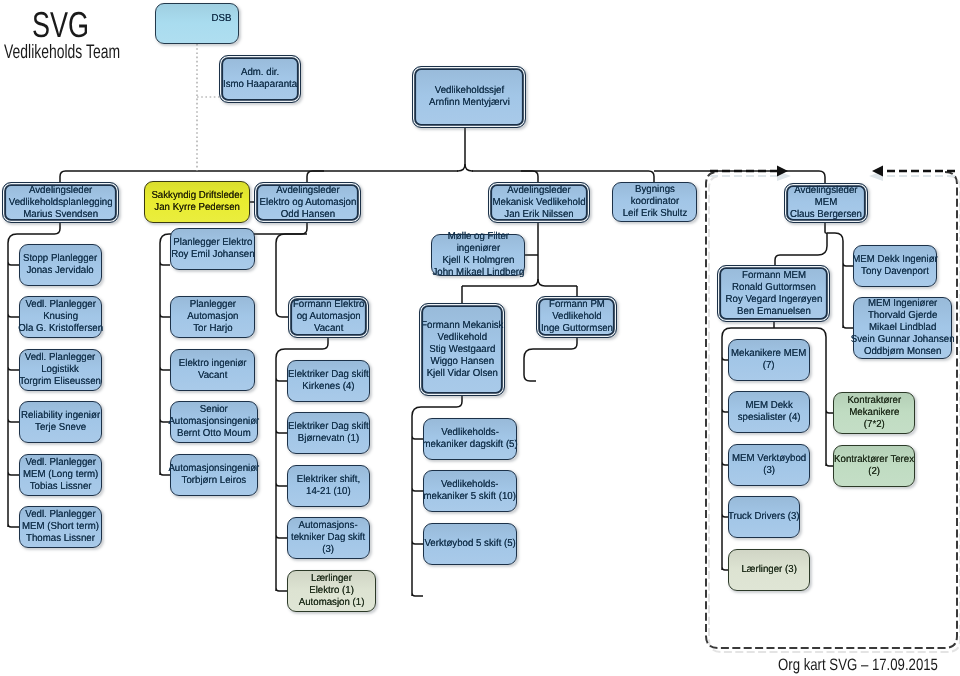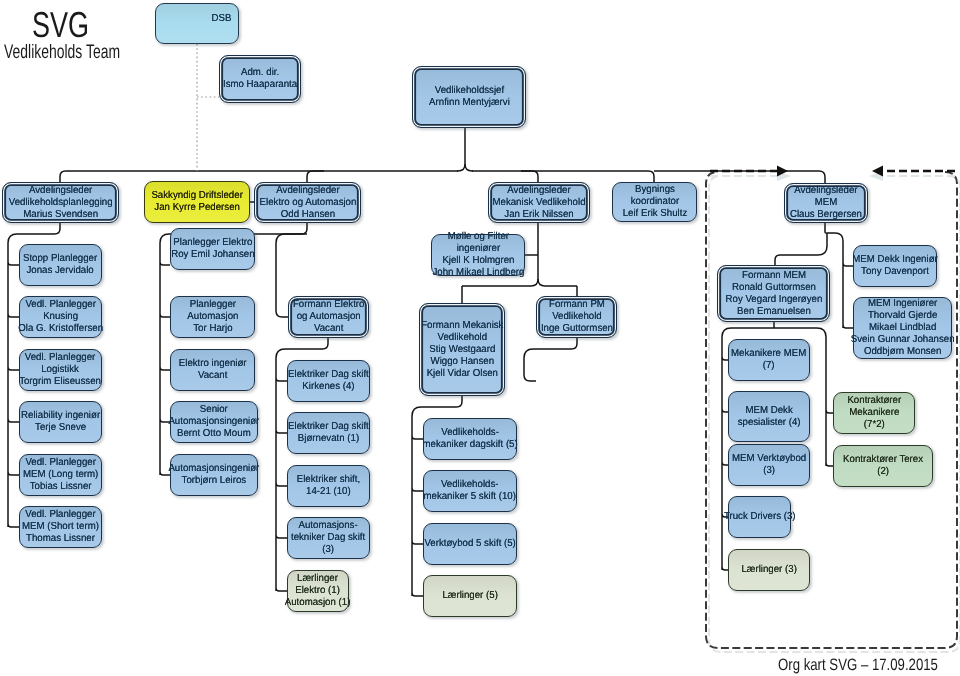--- a/index.html
+++ b/index.html
@@ -124,60 +124,59 @@
 Vacant</span></div>
       <div class="node sgl" style="left: 287px; top: 360px; width: 83px; height: 42px; background: linear-gradient(rgb(152, 186, 217) 0%, rgb(162, 198, 231) 48%, rgb(169, 202, 233) 100%); border: 1.7px solid rgb(28, 49, 72); font-size: 10.2px; color: rgb(22, 52, 78);"><span>Elektriker Dag skift
 Kirkenes (4)</span></div>
       <div class="node sgl" style="left: 287px; top: 412px; width: 83px; height: 42px; background: linear-gradient(rgb(152, 186, 217) 0%, rgb(162, 198, 231) 48%, rgb(169, 202, 233) 100%); border: 1.7px solid rgb(28, 49, 72); font-size: 10.2px; color: rgb(22, 52, 78);"><span>Elektriker Dag skift
 Bjørnevatn (1)</span></div>
       <div class="node sgl" style="left: 287px; top: 465px; width: 83px; height: 42px; background: linear-gradient(rgb(152, 186, 217) 0%, rgb(162, 198, 231) 48%, rgb(169, 202, 233) 100%); border: 1.7px solid rgb(28, 49, 72); font-size: 10.2px; color: rgb(22, 52, 78);"><span>Elektriker shift,
 14-21 (10)</span></div>
       <div class="node sgl" style="left: 287px; top: 517px; width: 83px; height: 42px; background: linear-gradient(rgb(152, 186, 217) 0%, rgb(162, 198, 231) 48%, rgb(169, 202, 233) 100%); border: 1.7px solid rgb(28, 49, 72); font-size: 10.2px; color: rgb(22, 52, 78);"><span>Automasjons-
 tekniker Dag skift
 (3)</span></div>
-      <div class="node sgl" style="left: 287px; top: 570px; width: 62px; height: 42px; background: linear-gradient(rgb(208, 213, 197) 0%, rgb(221, 227, 210) 48%, rgb(223, 229, 213) 100%); border: 1.7px solid rgb(44, 58, 40); font-size: 10.2px; color: rgb(34, 48, 30);"><span>Lærlinger
+      <div class="node sgl" style="left: 287px; top: 570px; width: 89px; height: 42px; background: linear-gradient(rgb(208, 213, 197) 0%, rgb(221, 227, 210) 48%, rgb(223, 229, 213) 100%); border: 1.7px solid rgb(44, 58, 40); font-size: 10.2px; color: rgb(34, 48, 30);"><span>Lærlinger
 Elektro (1)
 Automasjon (1)</span></div>
       <div class="node sgl" style="left: 431px; top: 234px; width: 94px; height: 42px; background: linear-gradient(rgb(152, 186, 217) 0%, rgb(162, 198, 231) 48%, rgb(169, 202, 233) 100%); border: 1.7px solid rgb(28, 49, 72); font-size: 10.2px; color: rgb(22, 52, 78);"><span>Mølle og Filter
 ingeniører
 Kjell K Holmgren
 John Mikael Lindberg</span></div>
       <div class="node dbl" style="left: 419px; top: 303px; width: 86px; height: 93px; background: linear-gradient(rgb(152, 186, 217) 0%, rgb(162, 198, 231) 48%, rgb(169, 202, 233) 100%); border: 1.7px solid rgb(28, 49, 72); font-size: 10.2px; color: rgb(22, 52, 78);"><span>Formann Mekanisk
 Vedlikehold
 Stig Westgaard
 Wiggo Hansen
 Kjell Vidar Olsen</span></div>
       <div class="node sgl" style="left: 423px; top: 418px; width: 94px; height: 42px; background: linear-gradient(rgb(152, 186, 217) 0%, rgb(162, 198, 231) 48%, rgb(169, 202, 233) 100%); border: 1.7px solid rgb(28, 49, 72); font-size: 10.2px; color: rgb(22, 52, 78);"><span>Vedlikeholds-
 mekaniker dagskift (5)</span></div>
       <div class="node sgl" style="left: 423px; top: 470px; width: 94px; height: 42px; background: linear-gradient(rgb(152, 186, 217) 0%, rgb(162, 198, 231) 48%, rgb(169, 202, 233) 100%); border: 1.7px solid rgb(28, 49, 72); font-size: 10.2px; color: rgb(22, 52, 78);"><span>Vedlikeholds-
 mekaniker 5 skift (10)</span></div>
       <div class="node sgl" style="left: 423px; top: 523px; width: 94px; height: 42px; background: linear-gradient(rgb(152, 186, 217) 0%, rgb(162, 198, 231) 48%, rgb(169, 202, 233) 100%); border: 1.7px solid rgb(28, 49, 72); font-size: 10.2px; color: rgb(22, 52, 78);"><span>Verktøybod 5 skift (5)</span></div>
-      <div class="node sgl" style="left: 423px; top: 575px; width: 94px; height: 42px; background: linear-gradient(rgb(208, 213, 197) 0%, rgb(221, 227, 210) 48%, rgb(223, 229, 213) 100%); border: 1.7px solid rgb(44, 58, 40); font-size: 10.2px; color: rgb(34, 48, 30);"><span>Lærlinger (5)</span></div>
       <div class="node dbl" style="left: 536px; top: 296px; width: 81px; height: 42px; background: linear-gradient(rgb(152, 186, 217) 0%, rgb(162, 198, 231) 48%, rgb(169, 202, 233) 100%); border: 1.7px solid rgb(28, 49, 72); font-size: 10.2px; color: rgb(22, 52, 78);"><span>Formann PM
 Vedlikehold
 Inge Guttormsen</span></div>
       <div class="node dbl" style="left: 717px; top: 265px; width: 113px; height: 57px; background: linear-gradient(rgb(152, 186, 217) 0%, rgb(162, 198, 231) 48%, rgb(169, 202, 233) 100%); border: 1.7px solid rgb(28, 49, 72); font-size: 10.2px; color: rgb(22, 52, 78);"><span>Formann MEM
 Ronald Guttormsen
 Roy Vegard Ingerøyen
 Ben Emanuelsen</span></div>
       <div class="node sgl" style="left: 728px; top: 339px; width: 82px; height: 42px; background: linear-gradient(rgb(152, 186, 217) 0%, rgb(162, 198, 231) 48%, rgb(169, 202, 233) 100%); border: 1.7px solid rgb(28, 49, 72); font-size: 10.2px; color: rgb(22, 52, 78);"><span>Mekanikere MEM
 (7)</span></div>
-      <div class="node sgl" style="left: 728px; top: 391px; width: 82px; height: 51px; background: linear-gradient(rgb(152, 186, 217) 0%, rgb(162, 198, 231) 48%, rgb(169, 202, 233) 100%); border: 1.7px solid rgb(28, 49, 72); font-size: 10.2px; color: rgb(22, 52, 78);"><span>MEM Dekk
+      <div class="node sgl" style="left: 728px; top: 391px; width: 82px; height: 42px; background: linear-gradient(rgb(152, 186, 217) 0%, rgb(162, 198, 231) 48%, rgb(169, 202, 233) 100%); border: 1.7px solid rgb(28, 49, 72); font-size: 10.2px; color: rgb(22, 52, 78);"><span>MEM Dekk
 spesialister (4)</span></div>
       <div class="node sgl" style="left: 728px; top: 444px; width: 82px; height: 42px; background: linear-gradient(rgb(152, 186, 217) 0%, rgb(162, 198, 231) 48%, rgb(169, 202, 233) 100%); border: 1.7px solid rgb(28, 49, 72); font-size: 10.2px; color: rgb(22, 52, 78);"><span>MEM Verktøybod
 (3)</span></div>
-      <div class="node sgl" style="left: 728px; top: 496px; width: 63px; height: 42px; background: linear-gradient(rgb(152, 186, 217) 0%, rgb(162, 198, 231) 48%, rgb(169, 202, 233) 100%); border: 1.7px solid rgb(28, 49, 72); font-size: 10.2px; color: rgb(22, 52, 78);"><span>Truck Drivers (3)</span></div>
+      <div class="node sgl" style="left: 728px; top: 496px; width: 72px; height: 42px; background: linear-gradient(rgb(152, 186, 217) 0%, rgb(162, 198, 231) 48%, rgb(169, 202, 233) 100%); border: 1.7px solid rgb(28, 49, 72); font-size: 10.2px; color: rgb(22, 52, 78);"><span>Truck Drivers (3)</span></div>
       <div class="node sgl" style="left: 728px; top: 549px; width: 82px; height: 42px; background: linear-gradient(rgb(208, 213, 197) 0%, rgb(221, 227, 210) 48%, rgb(223, 229, 213) 100%); border: 1.7px solid rgb(44, 58, 40); font-size: 10.2px; color: rgb(34, 48, 30);"><span>Lærlinger (3)</span></div>
       <div class="node sgl" style="left: 853px; top: 245px; width: 84px; height: 42px; background: linear-gradient(rgb(152, 186, 217) 0%, rgb(162, 198, 231) 48%, rgb(169, 202, 233) 100%); border: 1.7px solid rgb(28, 49, 72); font-size: 10.2px; color: rgb(22, 52, 78);"><span>MEM Dekk Ingeniør
 Tony Davenport</span></div>
       <div class="node sgl" style="left: 853px; top: 297px; width: 99px; height: 62px; background: linear-gradient(rgb(152, 186, 217) 0%, rgb(162, 198, 231) 48%, rgb(169, 202, 233) 100%); border: 1.7px solid rgb(28, 49, 72); font-size: 10.2px; color: rgb(22, 52, 78);"><span>MEM Ingeniører
 Thorvald Gjerde
 Mikael Lindblad
 Svein Gunnar Johansen
 Oddbjørn Monsen</span></div>
       <div class="node sgl" style="left: 833px; top: 392px; width: 82px; height: 42px; background: linear-gradient(rgb(180, 207, 182) 0%, rgb(192, 220, 194) 48%, rgb(196, 222, 198) 100%); border: 1.7px solid rgb(44, 58, 40); font-size: 10.2px; color: rgb(34, 48, 30);"><span>Kontraktører
 Mekanikere
 (7*2)</span></div>
-      <div class="node sgl" style="left: 833px; top: 445px; width: 100px; height: 42px; background: linear-gradient(rgb(180, 207, 182) 0%, rgb(192, 220, 194) 48%, rgb(196, 222, 198) 100%); border: 1.7px solid rgb(44, 58, 40); font-size: 10.2px; color: rgb(34, 48, 30);"><span>Kontraktører Terex
+      <div class="node sgl" style="left: 833px; top: 445px; width: 82px; height: 42px; background: linear-gradient(rgb(180, 207, 182) 0%, rgb(192, 220, 194) 48%, rgb(196, 222, 198) 100%); border: 1.7px solid rgb(44, 58, 40); font-size: 10.2px; color: rgb(34, 48, 30);"><span>Kontraktører Terex
 (2)</span></div>
     </div>
   <div id="foot">Org kart SVG – 17.09.2015</div>
 </div>
 
 </body></html>

